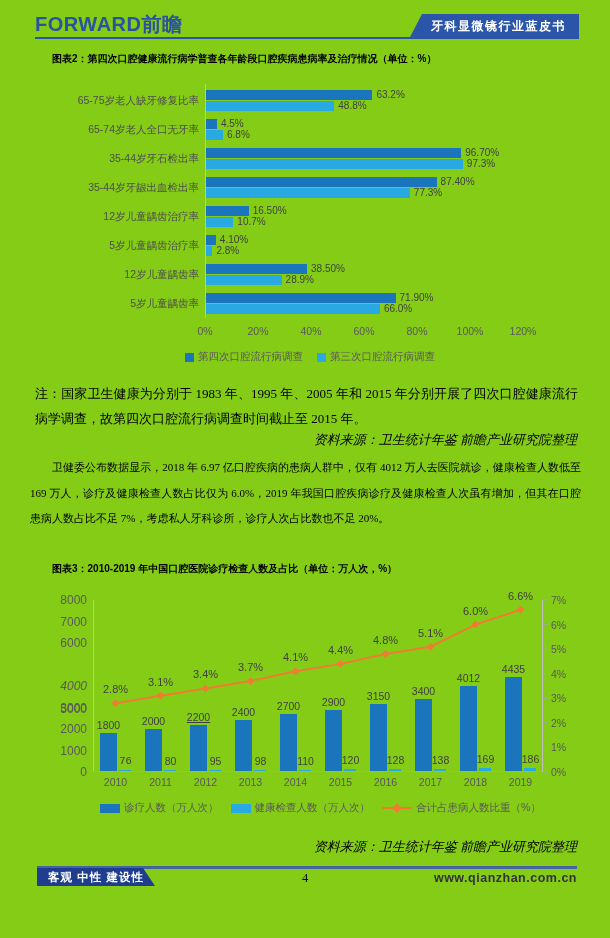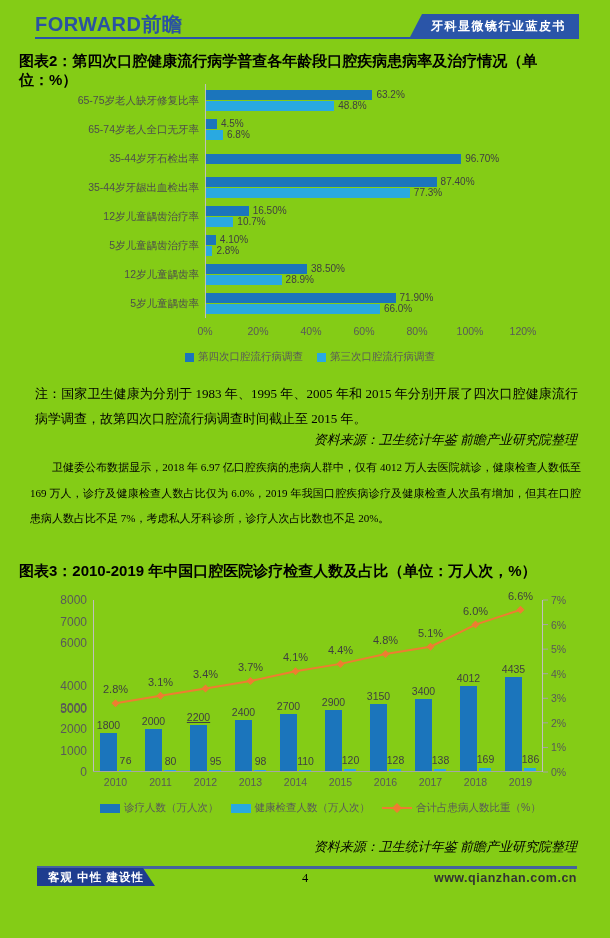--- a/index.html
+++ b/index.html
@@ -7,21 +7,21 @@
         font-family:"Liberation Sans",sans-serif;margin:0 auto;}
 
   
   .logo{position:absolute;left:35px;top:11px;font-size:20px;font-weight:bold;
         color:#2a52a2;letter-spacing:.5px;}
   .ribbon{position:absolute;right:31px;top:14px;background:#2a55a8;color:#fff;
         font-size:12px;font-weight:bold;letter-spacing:1.5px;padding:4px 13px 4px 22px;
         clip-path:polygon(13px 0,100% 0,100% 100%,0 100%);}
   .header-line{position:absolute;left:35px;right:31px;top:37px;height:2px;background:#2a55a8;}
 
-  .fig-title{position:absolute;left:19px;width:545px;font-size:15px;font-weight:bold;color:#000;}
+  .fig-title{position:absolute;left:52px;width:545px;font-size:10px;font-weight:bold;color:#000;}
   #fig2-title{top:52px;}
   #fig3-title{top:562px;}
 
   
   #chart1{position:absolute;left:35px;top:86px;width:550px;}
   #c1-rows{position:relative;}
   #c1-rows::before{content:'';position:absolute;left:170px;top:-2px;bottom:0;width:1px;background:#bfbfbf;}
   .c1-row{display:flex;align-items:center;height:29px;}
   .c1-label{flex:0 0 164px;text-align:right;padding-right:6px;font-size:10.5px;color:#4d4d4d;}
   .c1-bars{flex:1;display:flex;flex-direction:column;gap:1px;}
@@ -115,20 +115,24 @@
             </div>
           </div>
         </div>
         <div class="c1-row">
           <div class="c1-label">35-44岁牙石检出率</div>
           <div class="c1-bars">
             <div class="c1-barwrap">
               <div class="c1-bar" style="width: 256.255px; background: rgb(27, 117, 188);"></div>
               <div class="c1-val">96.70%</div>
             </div>
+            <div class="c1-barwrap">
+              <div class="c1-bar" style="width: 257.845px; background: rgb(41, 169, 225);"></div>
+              <div class="c1-val">97.3%</div>
+            </div>
           </div>
         </div>
         <div class="c1-row">
           <div class="c1-label">35-44岁牙龈出血检出率</div>
           <div class="c1-bars">
             <div class="c1-barwrap">
               <div class="c1-bar" style="width: 231.61px; background: rgb(27, 117, 188);"></div>
               <div class="c1-val">87.40%</div>
             </div>
             <div class="c1-barwrap">
@@ -217,21 +221,21 @@
 
   <div class="fig-title" id="fig3-title">图表3：2010-2019 年中国口腔医院诊疗检查人数及占比（单位：万人次，%）</div>
 
   <div id="chart2">
     <div id="c2-wrap">
       <div id="c2-left">
           <div class="c2-yl" style="top: 166px;">0</div>
           <div class="c2-yl" style="top: 144.5px;">1000</div>
           <div class="c2-yl" style="top: 123px;">2000</div>
           <div class="c2-yl" style="top: 101.5px;">3000</div>
-          <div class="c2-yl" style="top: 80px;">4000</div>
+          <div class="c2-yl" style="top: 80px; font-style: italic;">4000</div>
           <div class="c2-yl" style="top: 58.5px; margin-top: 44px;">5000</div>
           <div class="c2-yl" style="top: 37px;">6000</div>
           <div class="c2-yl" style="top: 15.5px;">7000</div>
           <div class="c2-yl" style="top: -6px;">8000</div>
         </div>
       <div id="c2-plot">
         <div id="c2-bars">
             <div class="c2-group">
               <div class="c2-bar" style="left: 7px; width: 17px; height: 38.7px; background: rgb(27, 117, 188);"></div>
               <div class="c2-bar" style="left: 26px; width: 12px; height: 2.5px; background: rgb(41, 169, 225);"></div>

